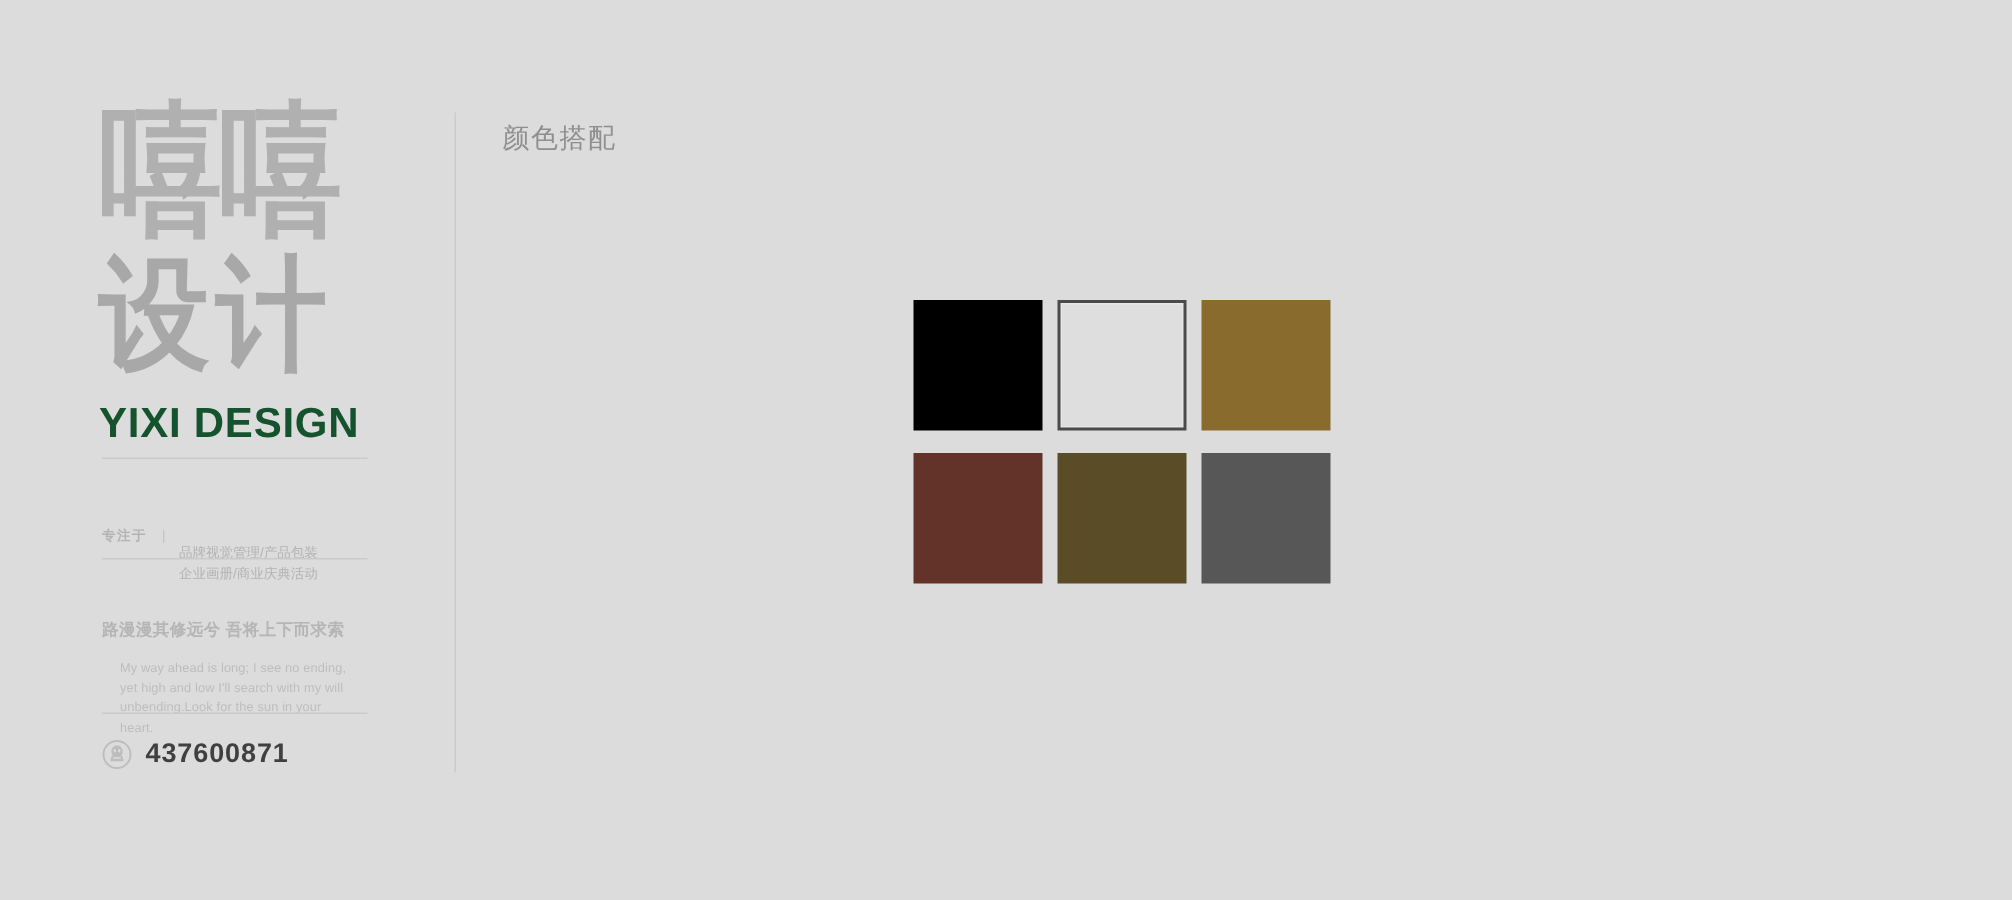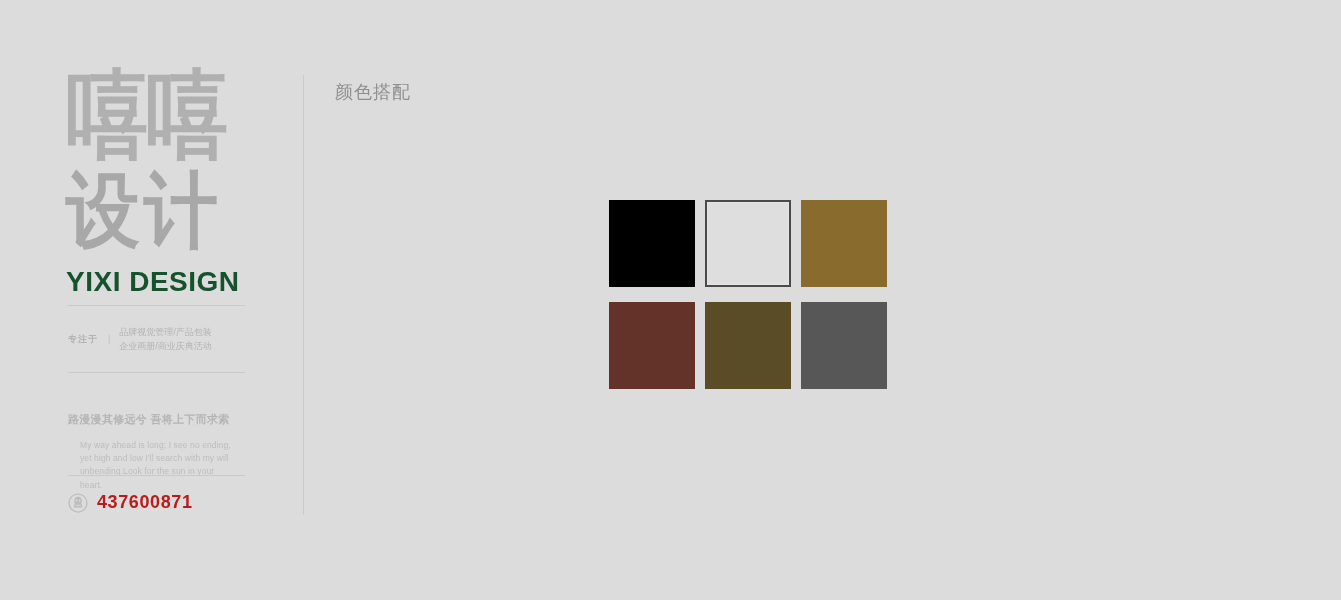--- a/index.html
+++ b/index.html
@@ -92,20 +92,21 @@
     letter-spacing: 1px;
     font-weight: 600;
   }
   .services-sep {
     margin: 0 9px 0 10px;
     color: #c0c0c0;
   }
   .services-list {
     text-align: right;
     white-space: nowrap;
+    margin-top: 36px;
   }
   .services-list span { display: block; }
 
   
   .quote {
     position: absolute;
     left: 68px;
     top: 396px;
     width: 180px;
   }
@@ -136,21 +137,21 @@
   }
   .qq-icon {
     width: 20px;
     height: 20px;
     flex: 0 0 20px;
     display: block;
   }
   .contact-number {
     font-size: 18px;
     font-weight: 700;
-    color: #b91c1c;
+    color: #404040;
     letter-spacing: 0.6px;
     text-align: right;
   }
 
   
   .v-divider {
     position: absolute;
     left: 303px;
     top: 75px;
     width: 1px;

